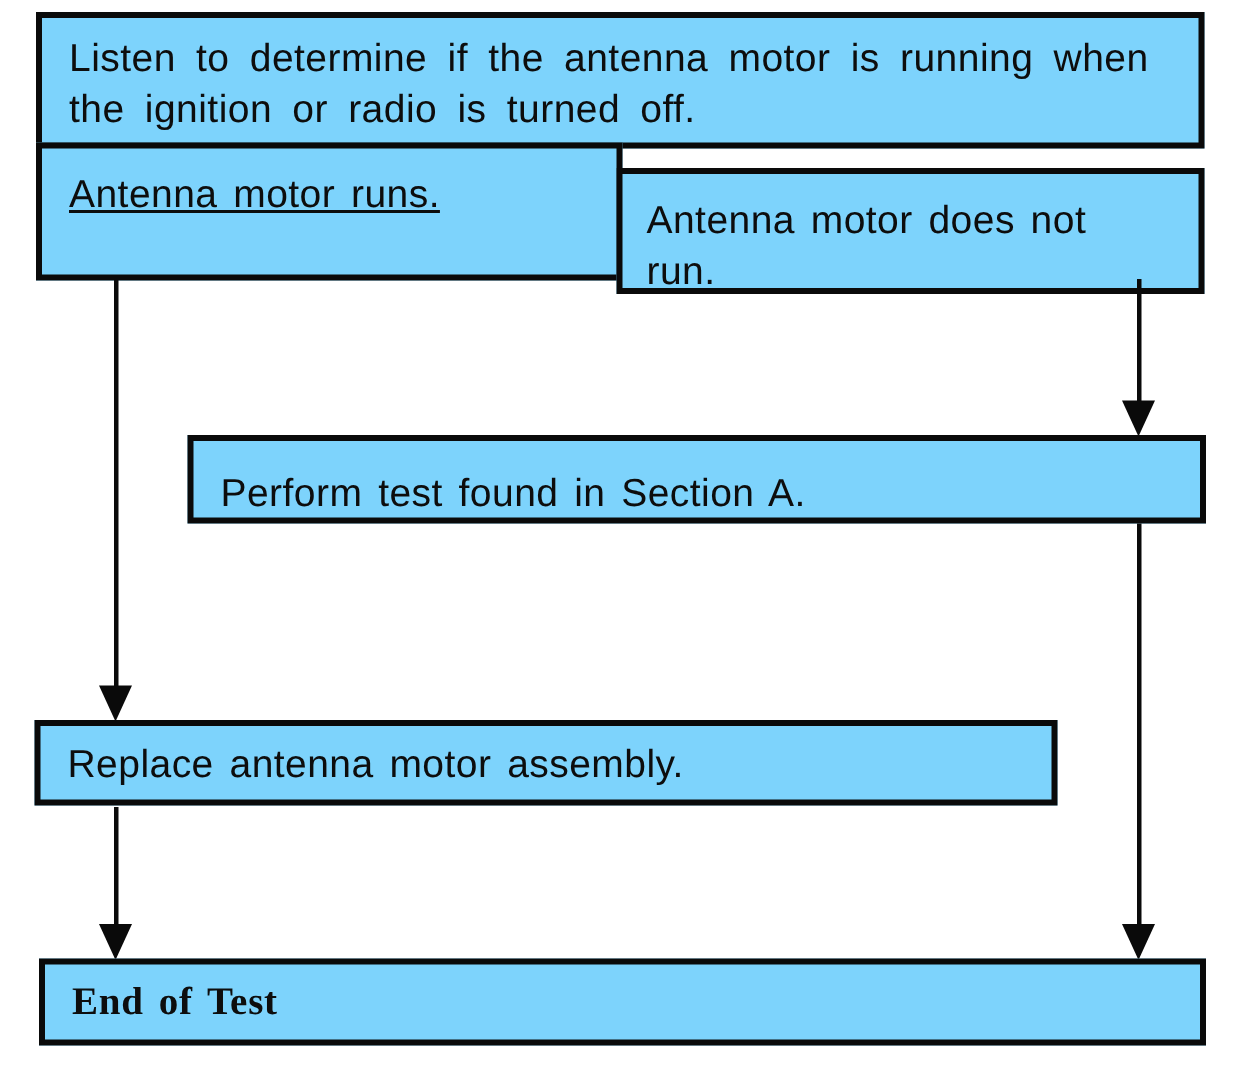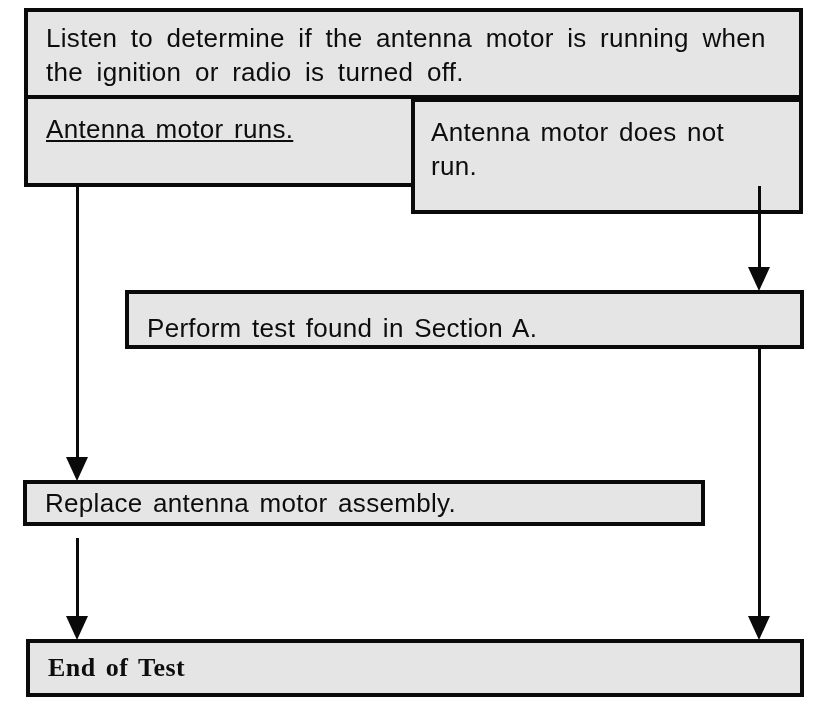--- a/index.html
+++ b/index.html
@@ -13,21 +13,21 @@
     height: 724px;
     background: #ffffff;
     font-family: "Liberation Sans", sans-serif;
     color: #0d0d0d;
     overflow: hidden;
   }
   .box {
     position: absolute;
     box-sizing: border-box;
     border: 4px solid #0a0a0a;
-    background: #e5e5e5;
+    background: #7dd3fc;
     font-size: 26px;
     line-height: 34px;
     letter-spacing: 0.3px;
     word-spacing: 3px;
   }
   .box .txt {
     white-space: pre-line;
   }
   .start-box {
     left: 24px; top: 8px;
@@ -35,33 +35,33 @@
     padding: 9px 18px 0 18px;
     word-spacing: 6px;
   }
   .branch-left-box {
     left: 24px; top: 95px;
     width: 391px; height: 92px;
     padding: 13px 14px 0 18px;
     text-decoration: underline;
   }
   .branch-right-box {
-    left: 411px; top: 98px;
-    width: 392px; height: 116px;
+    left: 411px; top: 112px;
+    width: 392px; height: 84px;
     padding: 13px 12px 0 16px;
   }
   .perform-box {
     left: 125px; top: 290px;
     width: 679px; height: 59px;
     display: flex; align-items: center;
     padding: 16px 12px 0 18px;
   }
   .replace-box {
     left: 23px; top: 480px;
-    width: 682px; height: 46px;
+    width: 682px; height: 57px;
     display: flex; align-items: center;
     padding: 0 12px 0 18px;
   }
   .end-box {
     left: 26px; top: 639px;
     width: 778px; height: 58px;
     display: flex; align-items: center;
     padding: 0 12px 0 18px;
     font-weight: bold;
     letter-spacing: 0.5px;

